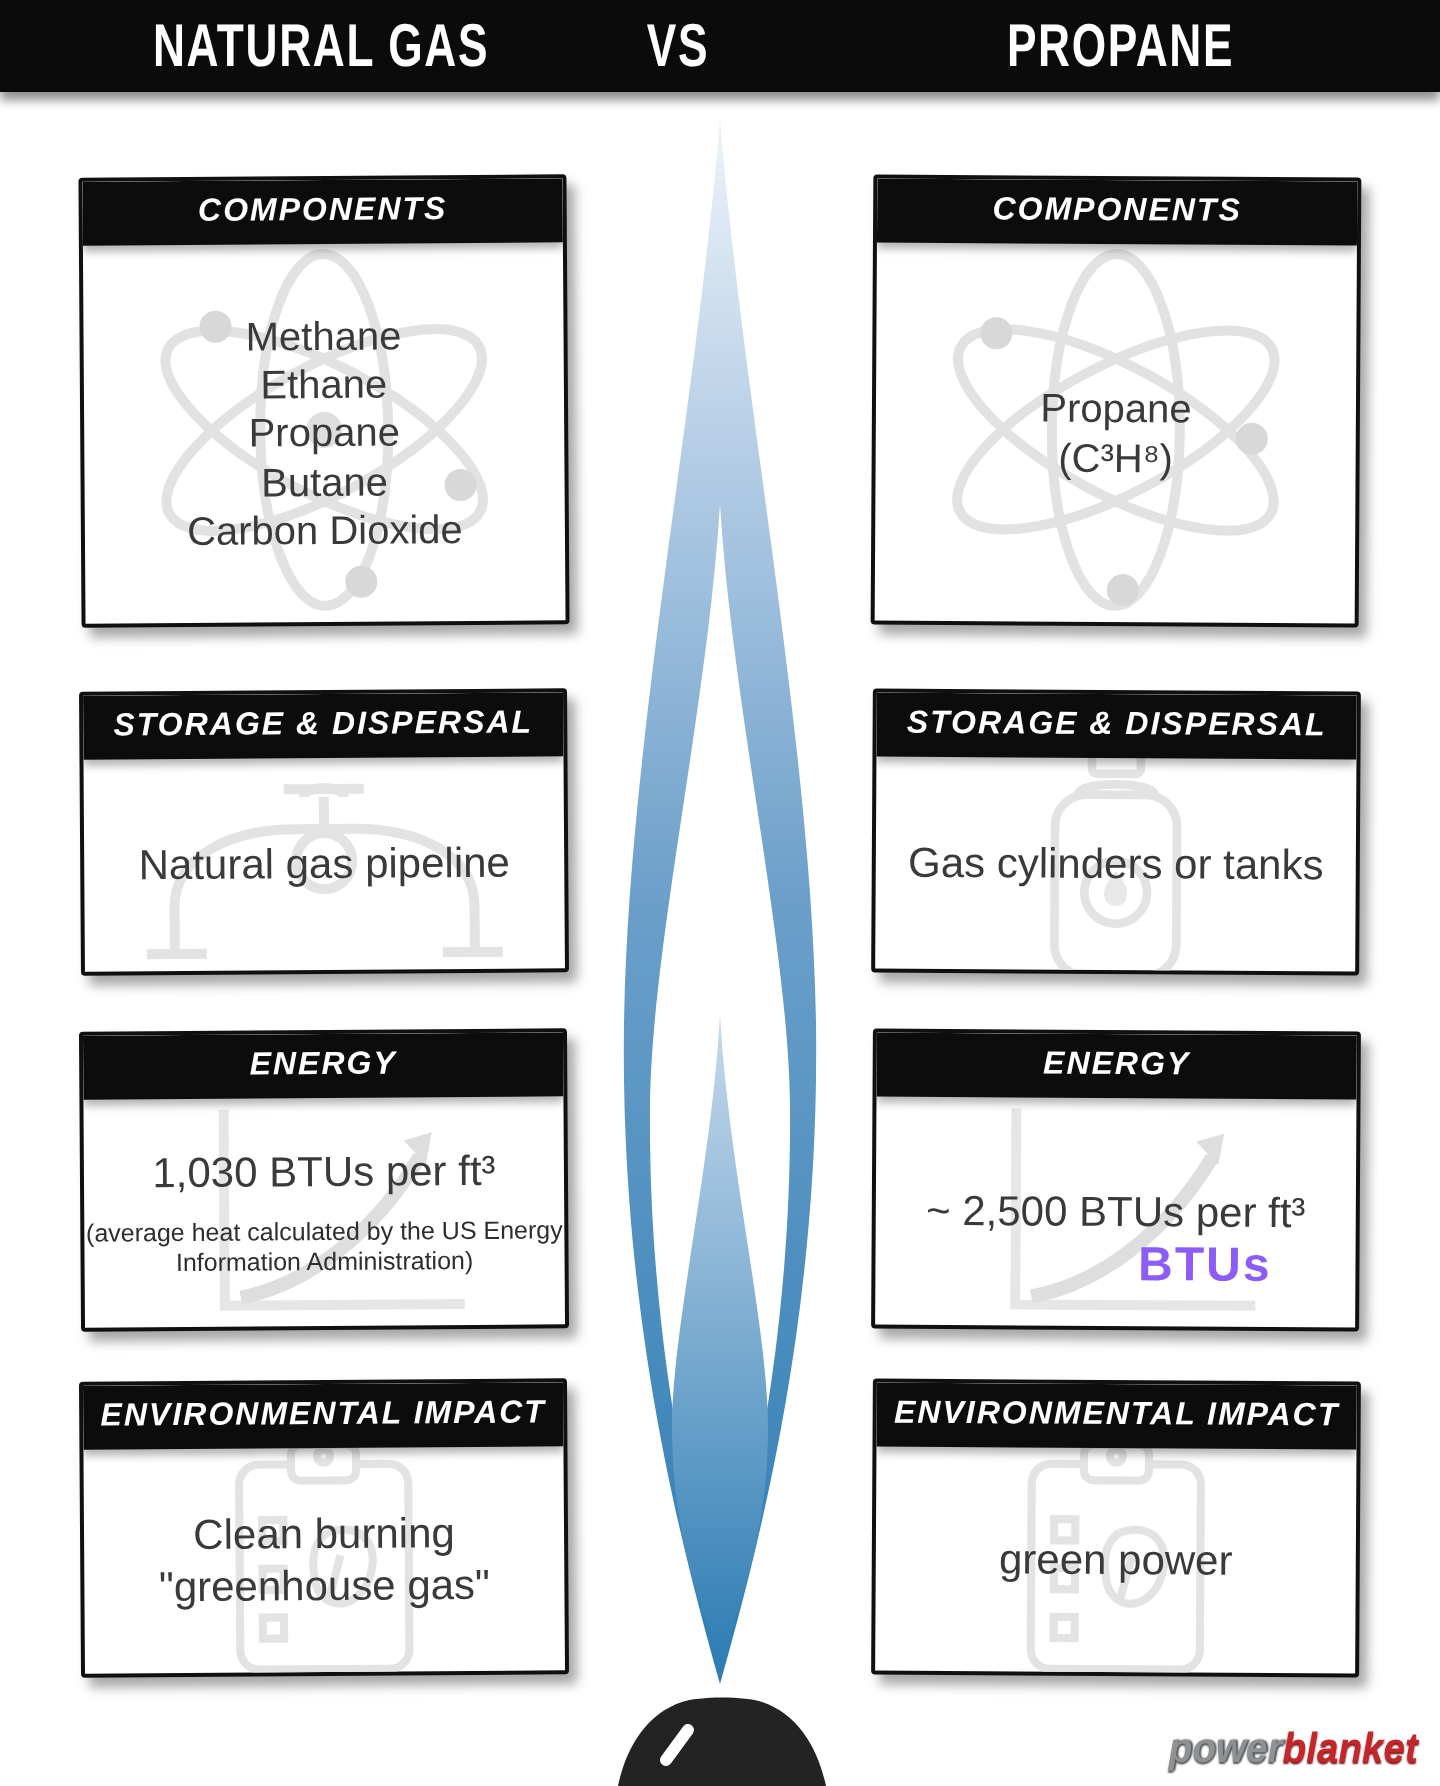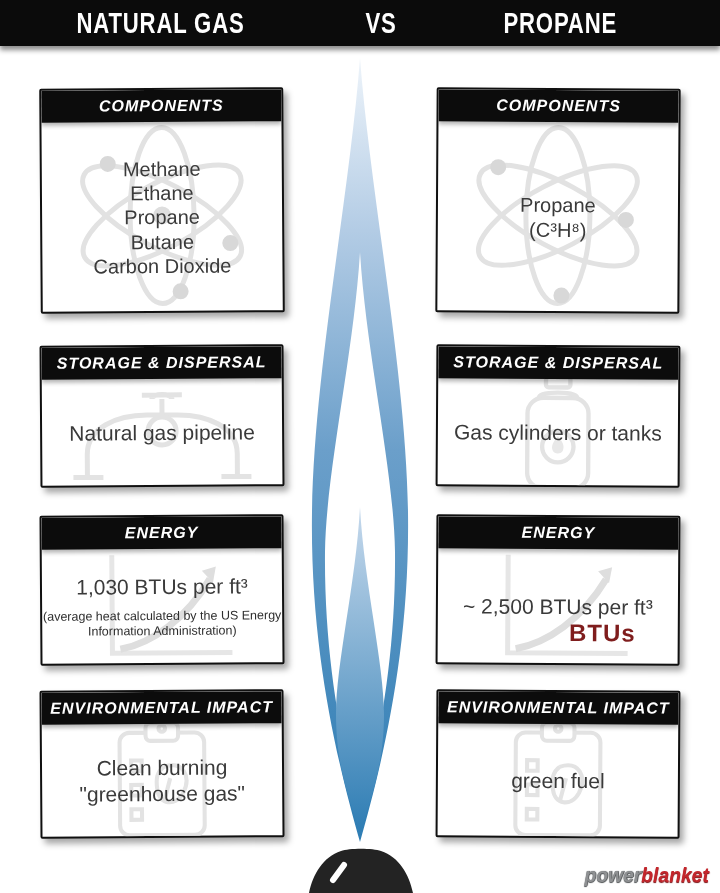--- a/index.html
+++ b/index.html
@@ -10,21 +10,21 @@
     overflow:hidden; margin:0 auto;
   }
   
   .header-bar {
     position:absolute; left:0; top:0; width:720px; height:46px;
     background:#0b0b0b; display:flex; align-items:center;
     box-shadow:0 4px 5px rgba(0,0,0,0.45);
     z-index:5;
   }
   .header-bar .cell { flex:1; text-align:center; }
-  .header-bar .cell-mid { flex:0 0 80px; text-align:right; }
+  .header-bar .cell-mid { flex:0 0 80px; text-align:left; }
   .htitle {
     display:inline-block; color:#ffffff; font-weight:700; font-size:27px;
     letter-spacing:1px; transform:scaleX(0.82) scaleY(1.12);
     white-space:nowrap;
   }
   
   .flame-wrap { position:absolute; left:300px; top:52px; width:120px; height:800px; z-index:1; }
   .nozzle-wrap { position:absolute; left:303px; top:844px; width:116px; height:49px; z-index:2; }
   
   .col { position:absolute; top:88px; width:244px; z-index:4; }
@@ -51,21 +51,21 @@
   .icon-bg {
     position:absolute; left:50%; top:50%; transform:translate(-50%,-50%);
     z-index:1; pointer-events:none;
   }
   .body-text { position:relative; z-index:2; }
   .comp-line { font-size:20px; line-height:1.22; }
   .main-line { font-size:21px; line-height:1.25; }
   .note-line { font-size:12.5px; line-height:1.25; margin-top:8px; color:#2e2e2e; }
   .watermark {
     position:absolute; z-index:1; font-size:24px; font-weight:700;
-    color:#7f1d1d; right:42px; bottom:18px; letter-spacing:1px;
+    color:#8b5cf6; right:42px; bottom:18px; letter-spacing:1px;
   }
   
   .card-components   { height:225px; }
   .card-storage      { height:142px; margin-top:32px; }
   .card-energy       { height:150px; margin-top:28px; }
   .card-environment  { height:148px; margin-top:25px; }
   .card-components .card-body  { height:191px; }
   .card-storage .card-body     { height:108px; }
   .card-energy .card-body      { height:116px; }
   .card-environment .card-body { height:114px; }
@@ -265,21 +265,21 @@
           <svg width="118" height="122" viewBox="0 0 140 150" fill="none" stroke="#e3e3e3" stroke-width="5">
             <rect x="18" y="18" width="104" height="126" rx="12"></rect>
             <rect x="50" y="6" width="40" height="22" rx="6" fill="#ffffff"></rect>
             <circle cx="70" cy="13" r="4"></circle>
             <rect x="32" y="52" width="13" height="13"></rect>
             <rect x="32" y="82" width="13" height="13"></rect>
             <rect x="32" y="112" width="13" height="13"></rect>
             <path d="M72 60 C96 52 106 72 96 92 C86 110 66 106 64 88 C62 74 64 66 72 60 M80 74 L72 104"></path>
           </svg>
         </span>
-        <div class="body-text main-line">green fuel</div>
+        <div class="body-text main-line">green power</div>
       </div>
     </div>
   </div>
 
   <div class="logo">
     <span class="p1">power</span><span class="p2">blanket</span>
   </div>
 
 </div>
 

